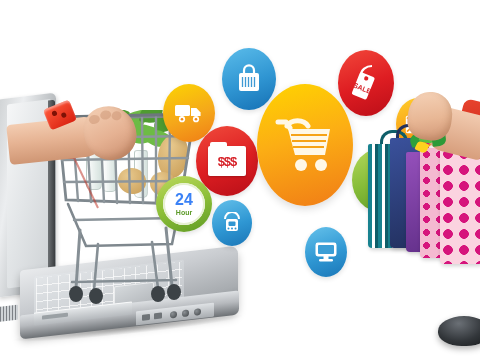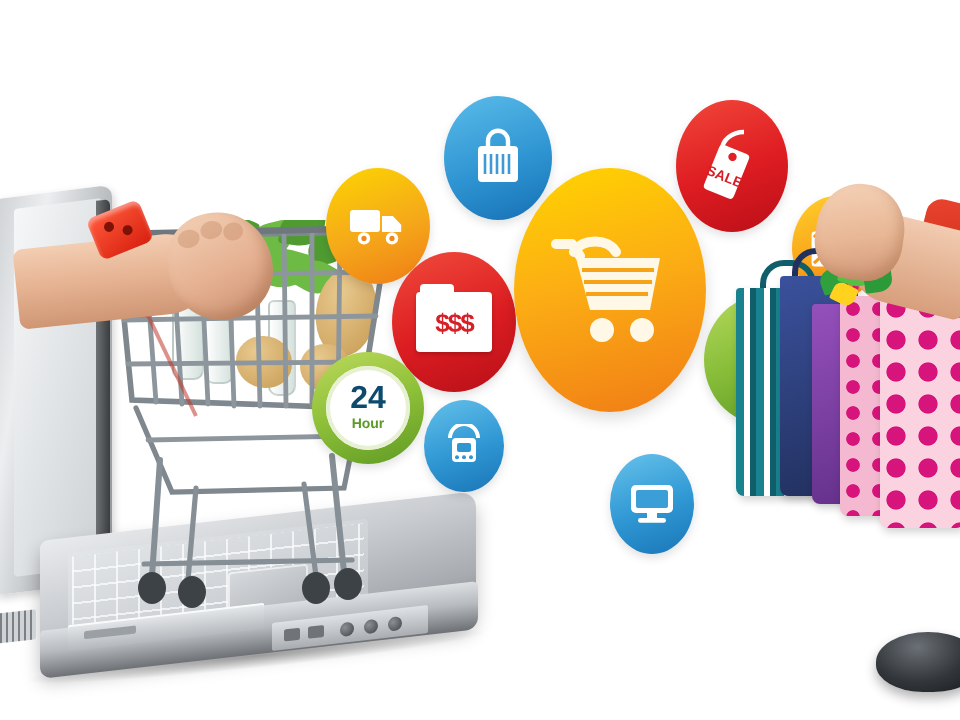--- a/index.html
+++ b/index.html
@@ -111,21 +111,21 @@
        background:linear-gradient(160deg,#e8442e,#b8180c);border-radius:8px;
        transform:rotate(14deg);z-index:4;}
 
   
   #mouse{position:absolute;left:438px;top:316px;width:52px;height:30px;
        background:radial-gradient(ellipse at 40% 25%,#6b7076 0%,#32363a 55%,#16181a 100%);
        border-radius:50% 50% 45% 45%;
        box-shadow:0 3px 6px rgba(0,0,0,.3);}
 
   
-  .t24{font-weight:bold;color:#0c4a6e;line-height:1;}
+  .t24{font-weight:bold;color:#3b82f6;line-height:1;}
   .tHour{font-weight:bold;color:#5c9a28;}
   .tDollar{font-weight:bold;color:#d61f26;letter-spacing:-1px;}
   #scene,#scene *{-webkit-font-smoothing:antialiased;}
 </style>
 </head>
 <body>
 
 <div id="scene">
 
   <div id="laptop">

